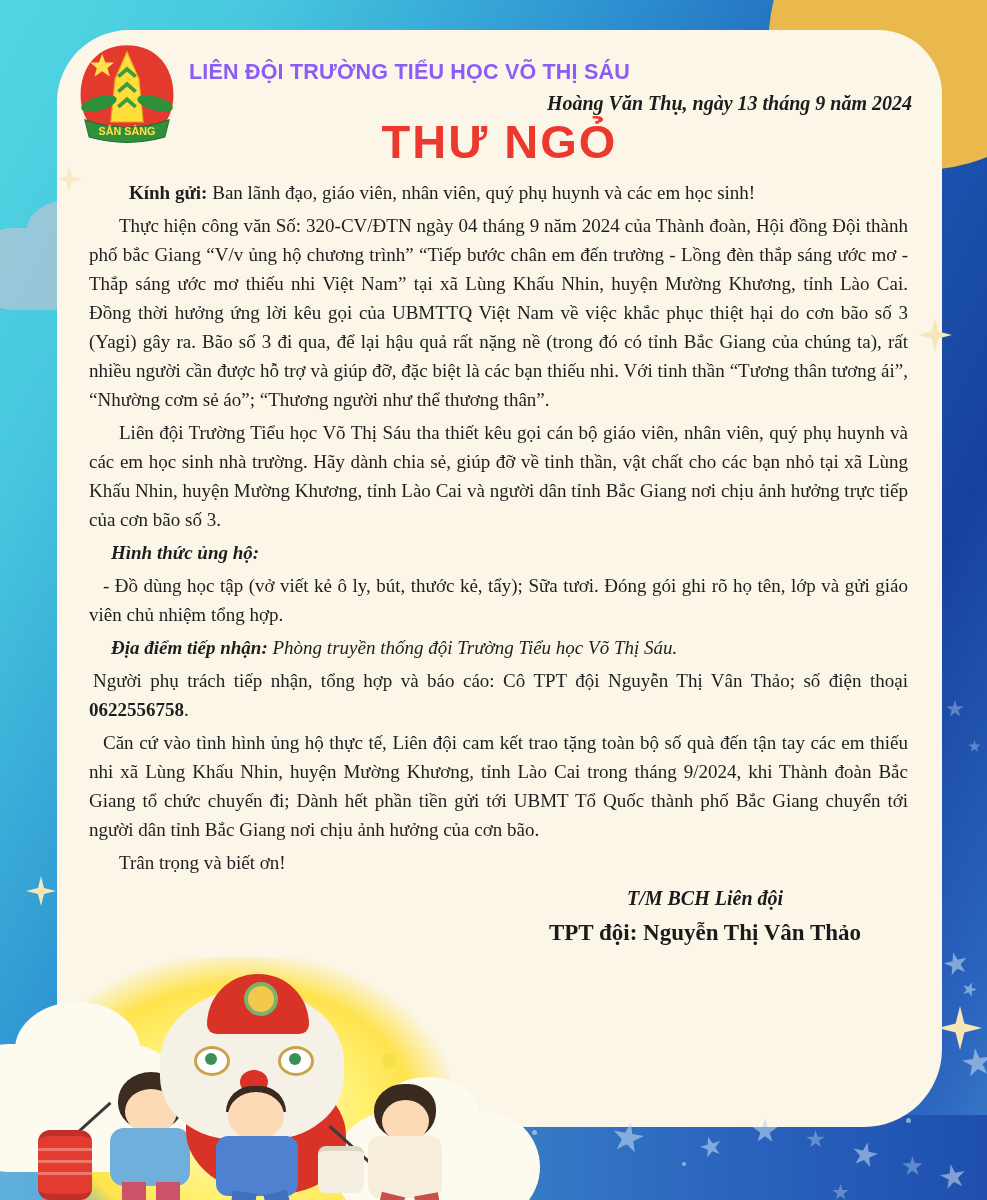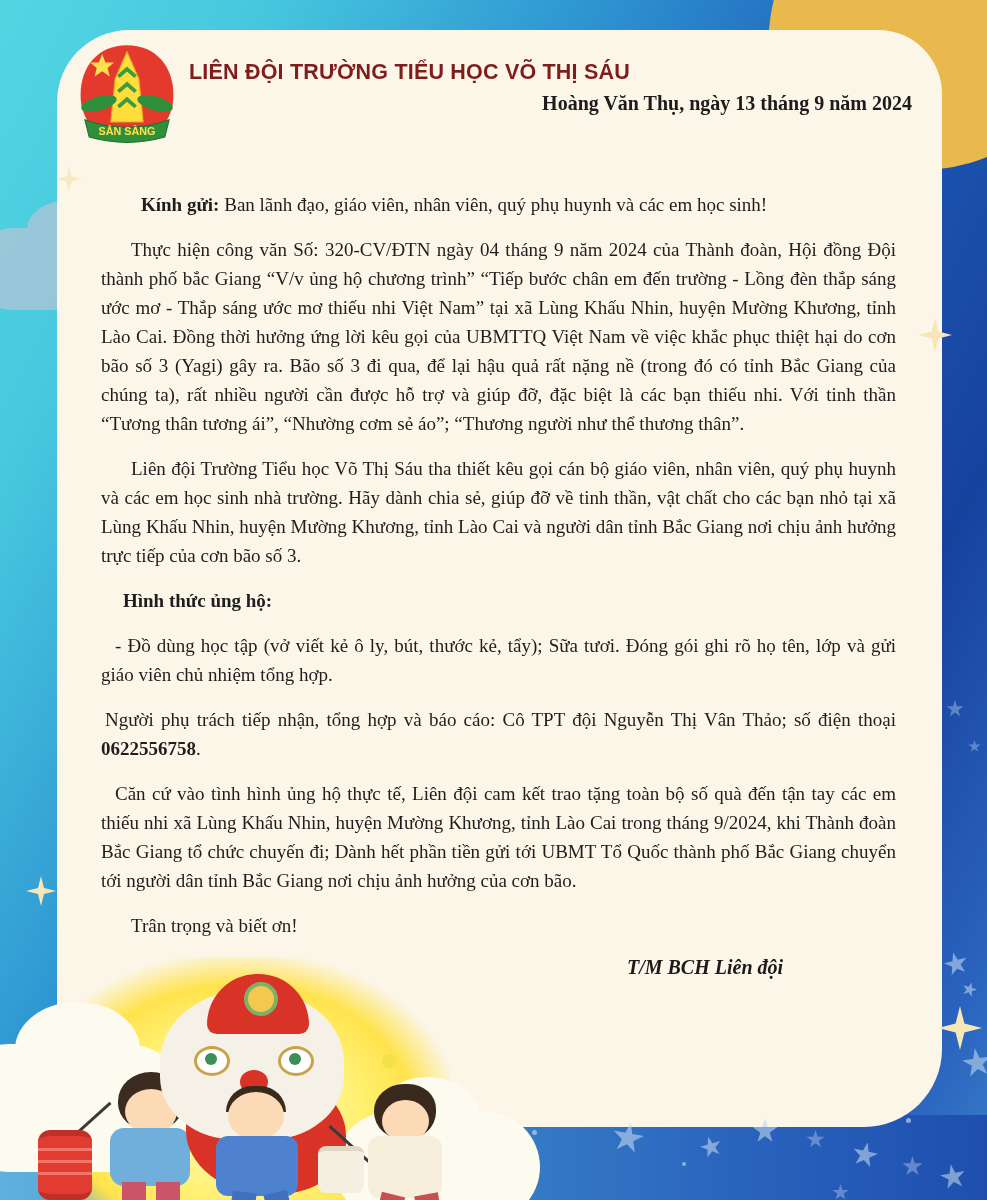--- a/index.html
+++ b/index.html
@@ -36,41 +36,41 @@
     position:absolute;left:57px;top:30px;width:885px;height:1097px;
     background:#FBF6E8;
     border-radius:72px 64px 78px 40px;
     z-index:2;
   }
   .header{position:relative;height:142px;}
   .logo{position:absolute;left:16px;top:12px;width:108px;height:108px;}
   .org-name{
     position:absolute;left:132px;top:30px;
     font-family:"Liberation Sans","DejaVu Sans",sans-serif;
-    font-weight:bold;font-size:21.5px;color:#7f1d1d;letter-spacing:.2px;
+    font-weight:bold;font-size:21.5px;color:#8b5cf6;letter-spacing:.2px;
   }
   .dateline{
     position:absolute;right:30px;top:62px;
-    font-size:20px;font-weight:bold;color:#1c1c1c;text-align:right;
+    font-size:20px;font-weight:bold;font-style:italic;color:#1c1c1c;text-align:right;
   }
   .title{
     position:absolute;left:0;right:0;top:84px;margin:0;
     text-align:center;
     font-family:"Liberation Sans","DejaVu Sans",sans-serif;
     font-size:47px;font-weight:bold;color:#ED382D;letter-spacing:2px;
   }
   .body-text{padding:2px 30px 0 28px;}
   .para{
-    margin:16px;font-size:19px;line-height:29px;color:#1e1e1e;
+    margin:4px;font-size:19px;line-height:29px;color:#1e1e1e;
     text-align:justify;
   }
   .para b{font-weight:bold;}
   .in-xl{text-indent:40px;}
   .in-lg{text-indent:30px;}
-  .in-md{text-indent:22px;}
+  .in-md{text-indent:22px;font-style:italic;}
   .in-sm{text-indent:14px;}
   .in-xs{text-indent:4px;}
   .signature{
     margin:10px 72px 0 auto;width:330px;text-align:center;
     color:#1b1b1b;position:relative;z-index:3;
   }
   .sig-line1{font-size:20px;font-weight:bold;font-style:italic;}
   .sig-line2{font-size:23px;font-weight:bold;margin-top:10px;}
   
   .sparkle{
@@ -149,35 +149,38 @@
         <path d="M42,32 L50,25 L58,32" stroke="#3E9B3E" stroke-width="3.5" fill="none"></path>
         <path d="M42,46 L50,39 L58,46" stroke="#3E9B3E" stroke-width="3.5" fill="none"></path>
         <path d="M42,60 L50,53 L58,60" stroke="#3E9B3E" stroke-width="3.5" fill="none"></path>
         <ellipse cx="24" cy="57" rx="17" ry="6.5" fill="#2F8F3B" transform="rotate(-16 24 57)"></ellipse>
         <ellipse cx="76" cy="57" rx="17" ry="6.5" fill="#2F8F3B" transform="rotate(16 76 57)"></ellipse>
         <path d="M11,72 Q50,86 89,72 L85,88 Q50,98 15,88 Z" fill="#2F8F3B" stroke="#1F6F2C" stroke-width="1"></path>
         <text x="50" y="86" text-anchor="middle" font-family="Liberation Sans, DejaVu Sans, sans-serif" font-size="10" font-weight="bold" fill="#FFE14D">SẴN SÀNG</text>
       </svg>
       <div class="org-name">LIÊN ĐỘI TRƯỜNG TIỂU HỌC VÕ THỊ SÁU</div>
       <div class="dateline">Hoàng Văn Thụ, ngày 13 tháng 9 năm 2024</div>
+      <h1 class="title">THƯ NGỎ</h1>
     </div>
 
     <div class="body-text">
       <p class="para in-xl"><b>Kính gửi:</b><span> Ban lãnh đạo, giáo viên, nhân viên, quý phụ huynh và các em học sinh!</span></p>
       <p class="para in-lg"><span>Thực hiện công văn Số: 320-CV/ĐTN ngày 04 tháng 9 năm 2024 của Thành đoàn, Hội đồng Đội thành phố bắc Giang “V/v ủng hộ chương trình” “Tiếp bước chân em đến trường - Lồng đèn thắp sáng ước mơ - Thắp sáng ước mơ thiếu nhi Việt Nam” tại xã Lùng Khấu Nhin, huyện Mường Khương, tỉnh Lào Cai. Đồng thời hưởng ứng lời kêu gọi của UBMTTQ Việt Nam về việc khắc phục thiệt hại do cơn bão số 3 (Yagi) gây ra. Bão số 3 đi qua, để lại hậu quả rất nặng nề (trong đó có tỉnh Bắc Giang của chúng ta), rất nhiều người cần được hỗ trợ và giúp đỡ, đặc biệt là các bạn thiếu nhi. Với tinh thần “Tương thân tương ái”, “Nhường cơm sẻ áo”; “Thương người như thể thương thân”.</span></p>
       <p class="para in-lg"><span>Liên đội Trường Tiểu học Võ Thị Sáu tha thiết kêu gọi cán bộ giáo viên, nhân viên, quý phụ huynh và các em học sinh nhà trường. Hãy dành chia sẻ, giúp đỡ về tinh thần, vật chất cho các bạn nhỏ tại xã Lùng Khấu Nhin, huyện Mường Khương, tỉnh Lào Cai và người dân tỉnh Bắc Giang nơi chịu ảnh hưởng trực tiếp của cơn bão số 3.</span></p>
       <p class="para in-md"><b>Hình thức ủng hộ:</b><span></span></p>
       <p class="para in-sm"><span>- Đồ dùng học tập (vở viết kẻ ô ly, bút, thước kẻ, tẩy); Sữa tươi. Đóng gói ghi rõ họ tên, lớp và gửi giáo viên chủ nhiệm tổng hợp.</span></p>
+      <p class="para in-md"><b>Địa điểm tiếp nhận:</b><span> Phòng truyền thống đội Trường Tiểu học Võ Thị Sáu.</span></p>
       <p class="para in-xs"><span>Người phụ trách tiếp nhận, tổng hợp và báo cáo: Cô TPT đội Nguyễn Thị Vân Thảo; số điện thoại </span><b>0622556758</b><span>.</span></p>
       <p class="para in-sm"><span>Căn cứ vào tình hình ủng hộ thực tế, Liên đội cam kết trao tặng toàn bộ số quà đến tận tay các em thiếu nhi xã Lùng Khấu Nhin, huyện Mường Khương, tỉnh Lào Cai trong tháng 9/2024, khi Thành đoàn Bắc Giang tổ chức chuyến đi; Dành hết phần tiền gửi tới UBMT Tổ Quốc thành phố Bắc Giang chuyển tới người dân tỉnh Bắc Giang nơi chịu ảnh hưởng của cơn bão.</span></p>
       <p class="para in-lg"><span>Trân trọng và biết ơn!</span></p>
     </div>
 
     <div class="signature">
       <div class="sig-line1">T/M BCH Liên đội</div>
+      <div class="sig-line2">TPT đội: Nguyễn Thị Vân Thảo</div>
     </div>
   </div>
 
   <span class="sparkle" style="left:56px;top:166px;width:26px;height:26px;opacity:.8;"></span>
   <span class="sparkle" style="left:918px;top:318px;width:34px;height:34px;"></span>
   <span class="sparkle" style="left:26px;top:876px;width:30px;height:30px;"></span>
   <span class="sparkle" style="left:938px;top:1006px;width:44px;height:44px;"></span>
 
   <span class="star5" style="left:944px;top:952px;width:24px;height:24px;transform:rotate(-14deg);"></span>
   <span class="star5" style="left:962px;top:982px;width:15px;height:15px;transform:rotate(18deg);"></span>

